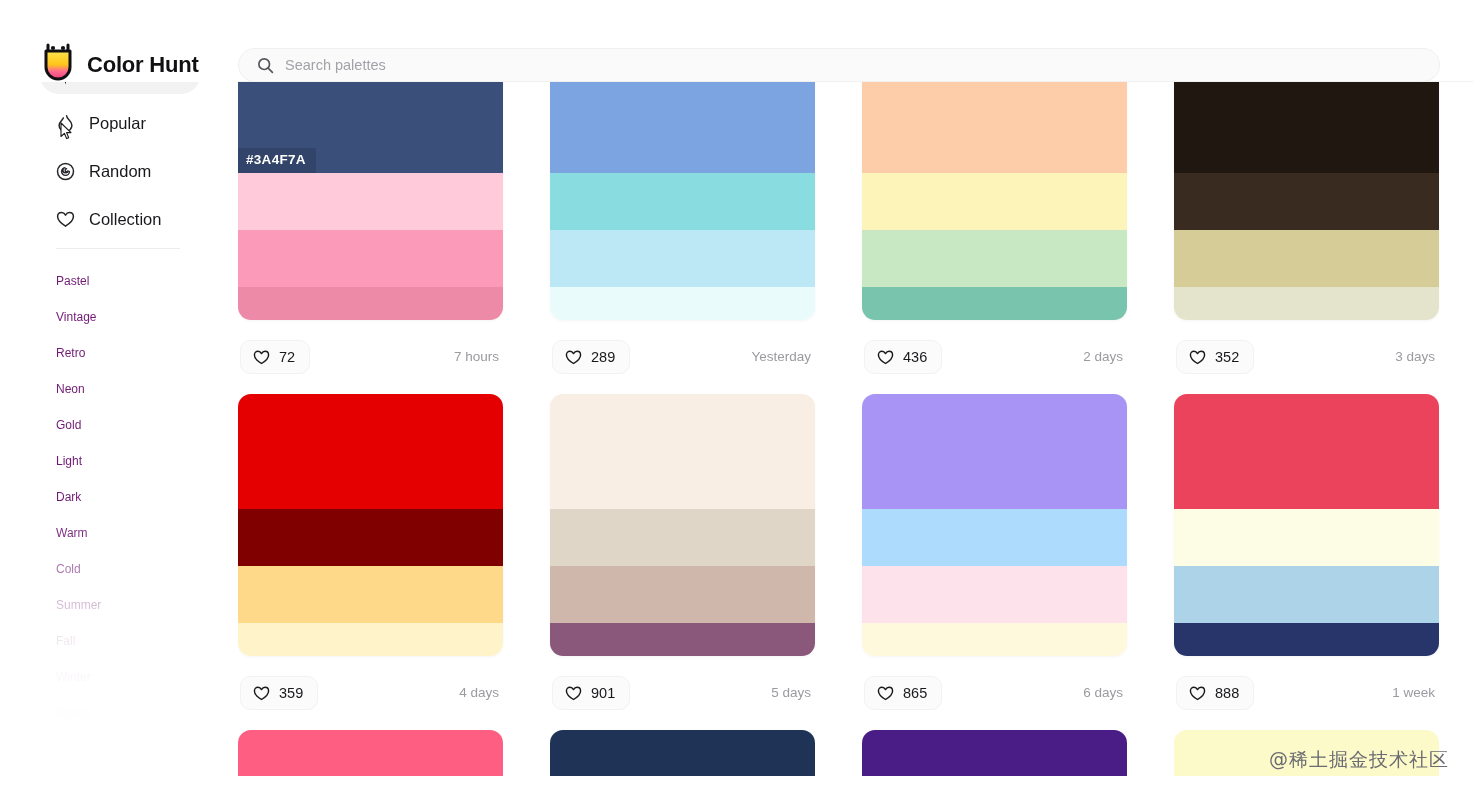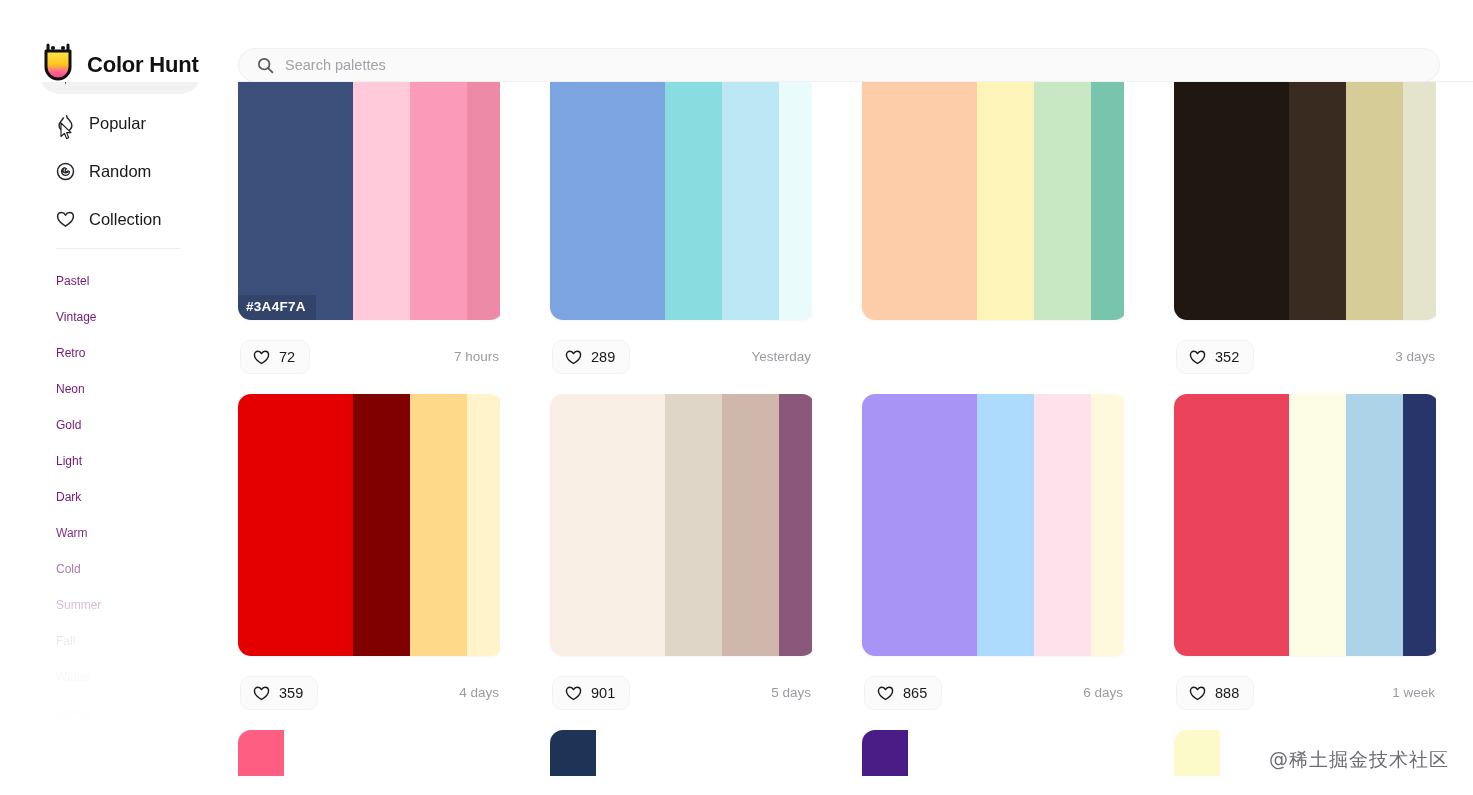--- a/index.html
+++ b/index.html
@@ -188,20 +188,21 @@
   }
 
   .card { width: 265px; }
 
   .swatches {
     width: 265px;
     height: 262px;
     border-radius: 13px;
     overflow: hidden;
     display: flex;
+    flex-direction: column;
     position: relative;
     box-shadow: 0 1px 3px rgba(0,0,0,0.045);
   }
   .swatch {
     width: 100%;
     position: relative;
     cursor: pointer;
   }
   .swatch.h1 { flex: 0 0 115px; }
   .swatch.h2 { flex: 0 0 57px; }
@@ -428,20 +429,29 @@
             <span class="time-text">Yesterday</span>
           </div>
         </div>
         <div class="card">
           <div class="swatches">
             <div class="swatch h1" style="background: rgb(253, 204, 168);"></div>
             <div class="swatch h2" style="background: rgb(252, 244, 184);"></div>
             <div class="swatch h3" style="background: rgb(200, 232, 195);"></div>
             <div class="swatch h4" style="background: rgb(121, 196, 172);"></div>
           </div>
+          <div class="cardbar">
+            <div class="like-btn">
+              <span class="heart-icon"><svg width="17" height="17" viewBox="0 0 19 19" xmlns="http://www.w3.org/2000/svg">
+                  <path d="M9.5 16.2 C9.5 16.2 1.6 11.3 1.6 6.6 C1.6 4.2 3.4 2.6 5.6 2.6 C7.3 2.6 8.7 3.7 9.5 5.1 C10.3 3.7 11.7 2.6 13.4 2.6 C15.6 2.6 17.4 4.2 17.4 6.6 C17.4 11.3 9.5 16.2 9.5 16.2 Z" fill="none" stroke="#19191d" stroke-width="1.6" stroke-linejoin="round"></path>
+                </svg></span>
+              <span class="like-count">436</span>
+            </div>
+            <span class="time-text">2 days</span>
+          </div>
         </div>
         <div class="card">
           <div class="swatches">
             <div class="swatch h1" style="background: rgb(32, 23, 17);"></div>
             <div class="swatch h2" style="background: rgb(58, 43, 32);"></div>
             <div class="swatch h3" style="background: rgb(213, 204, 152);"></div>
             <div class="swatch h4" style="background: rgb(227, 228, 203);"></div>
           </div>
           <div class="cardbar">
             <div class="like-btn">

